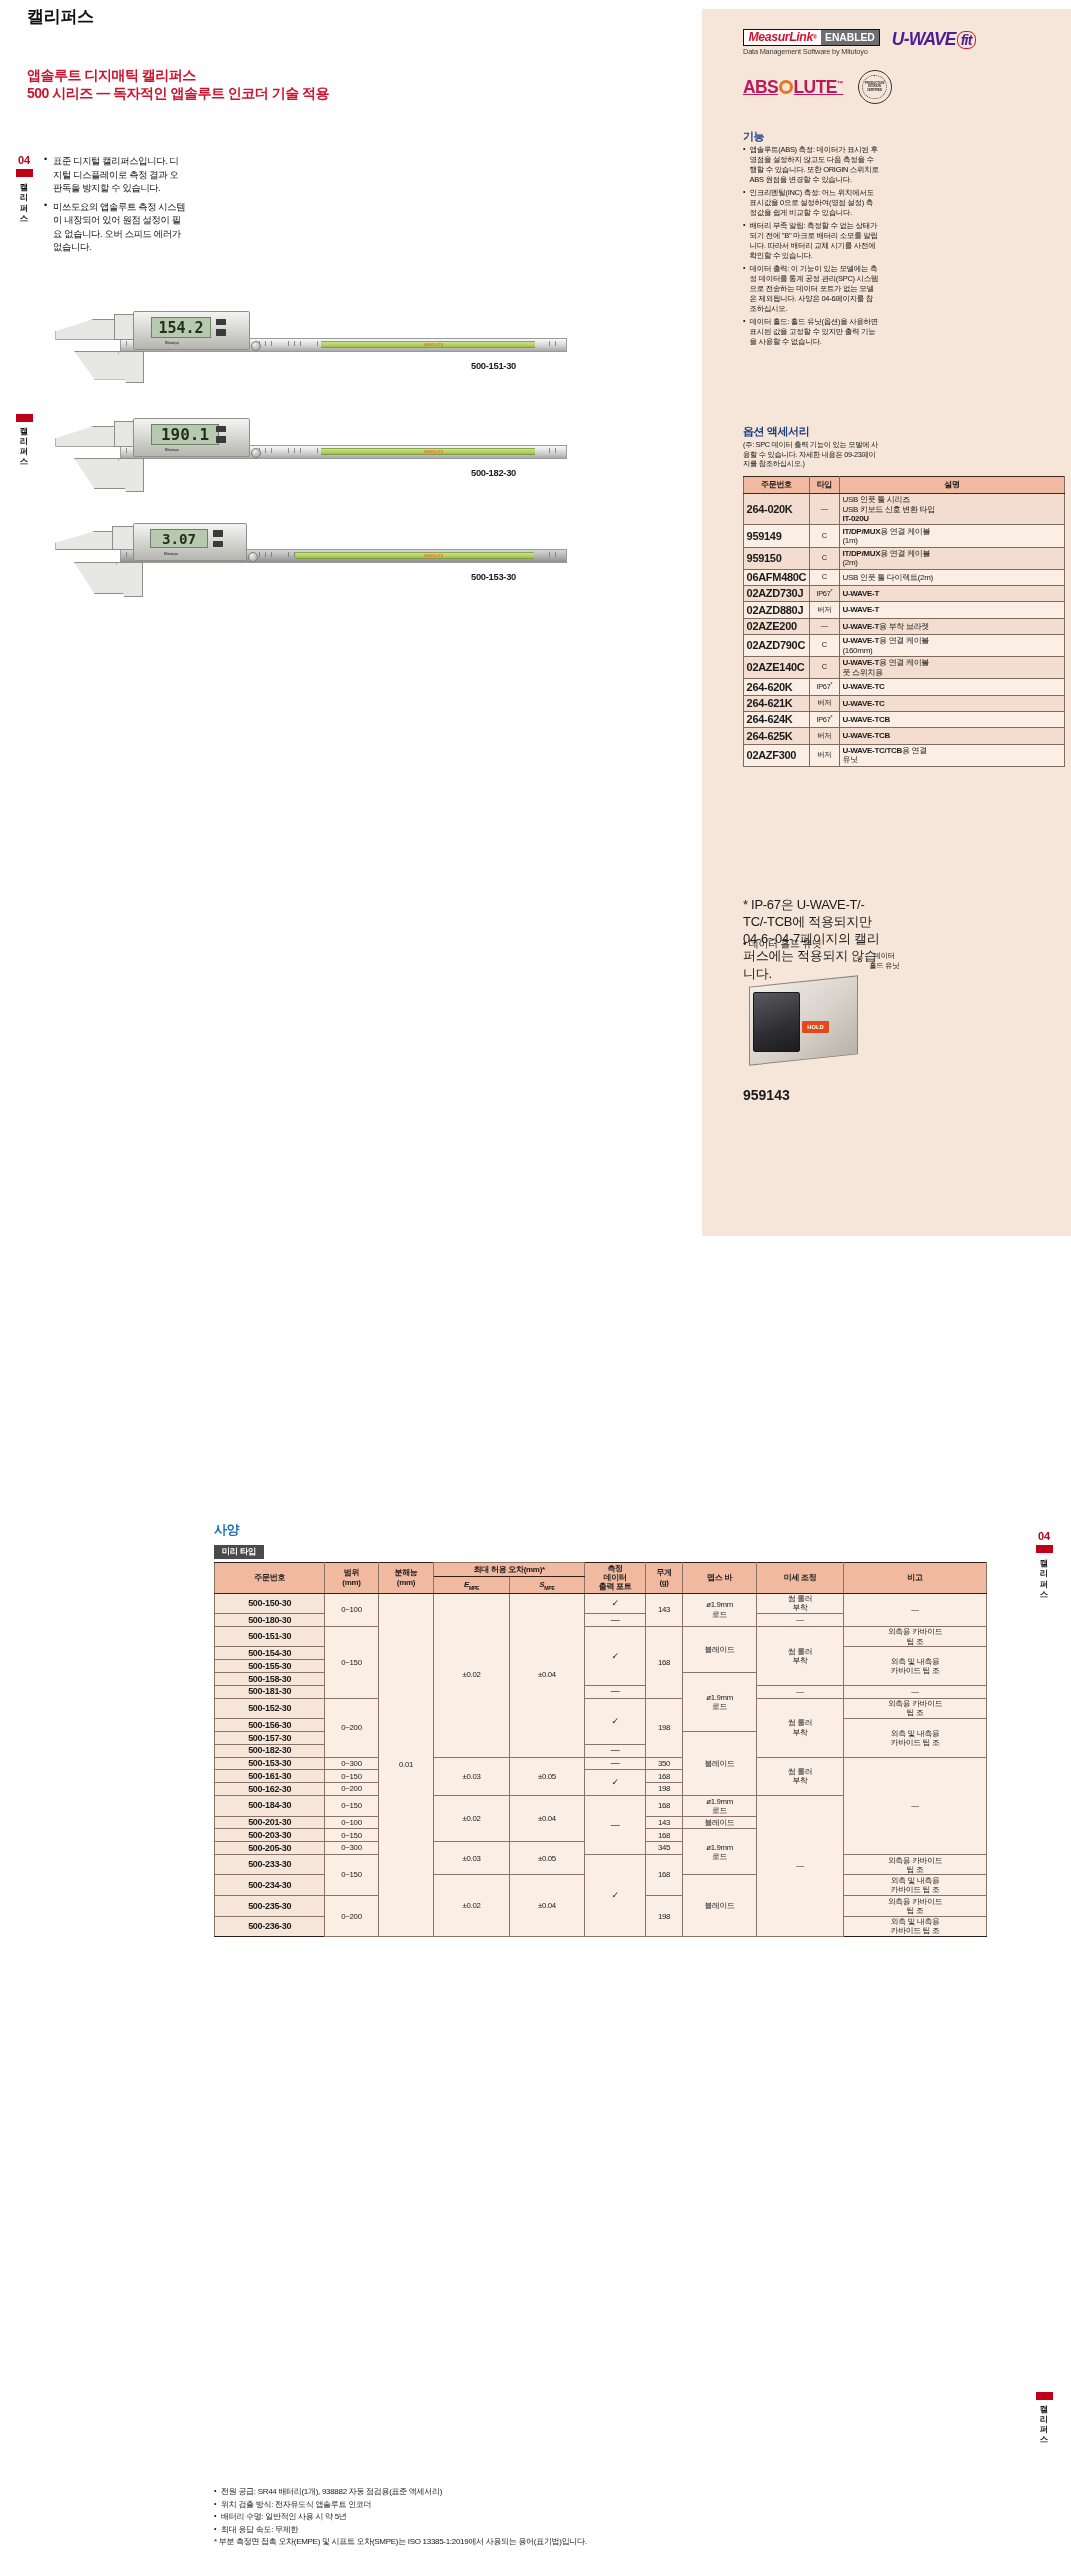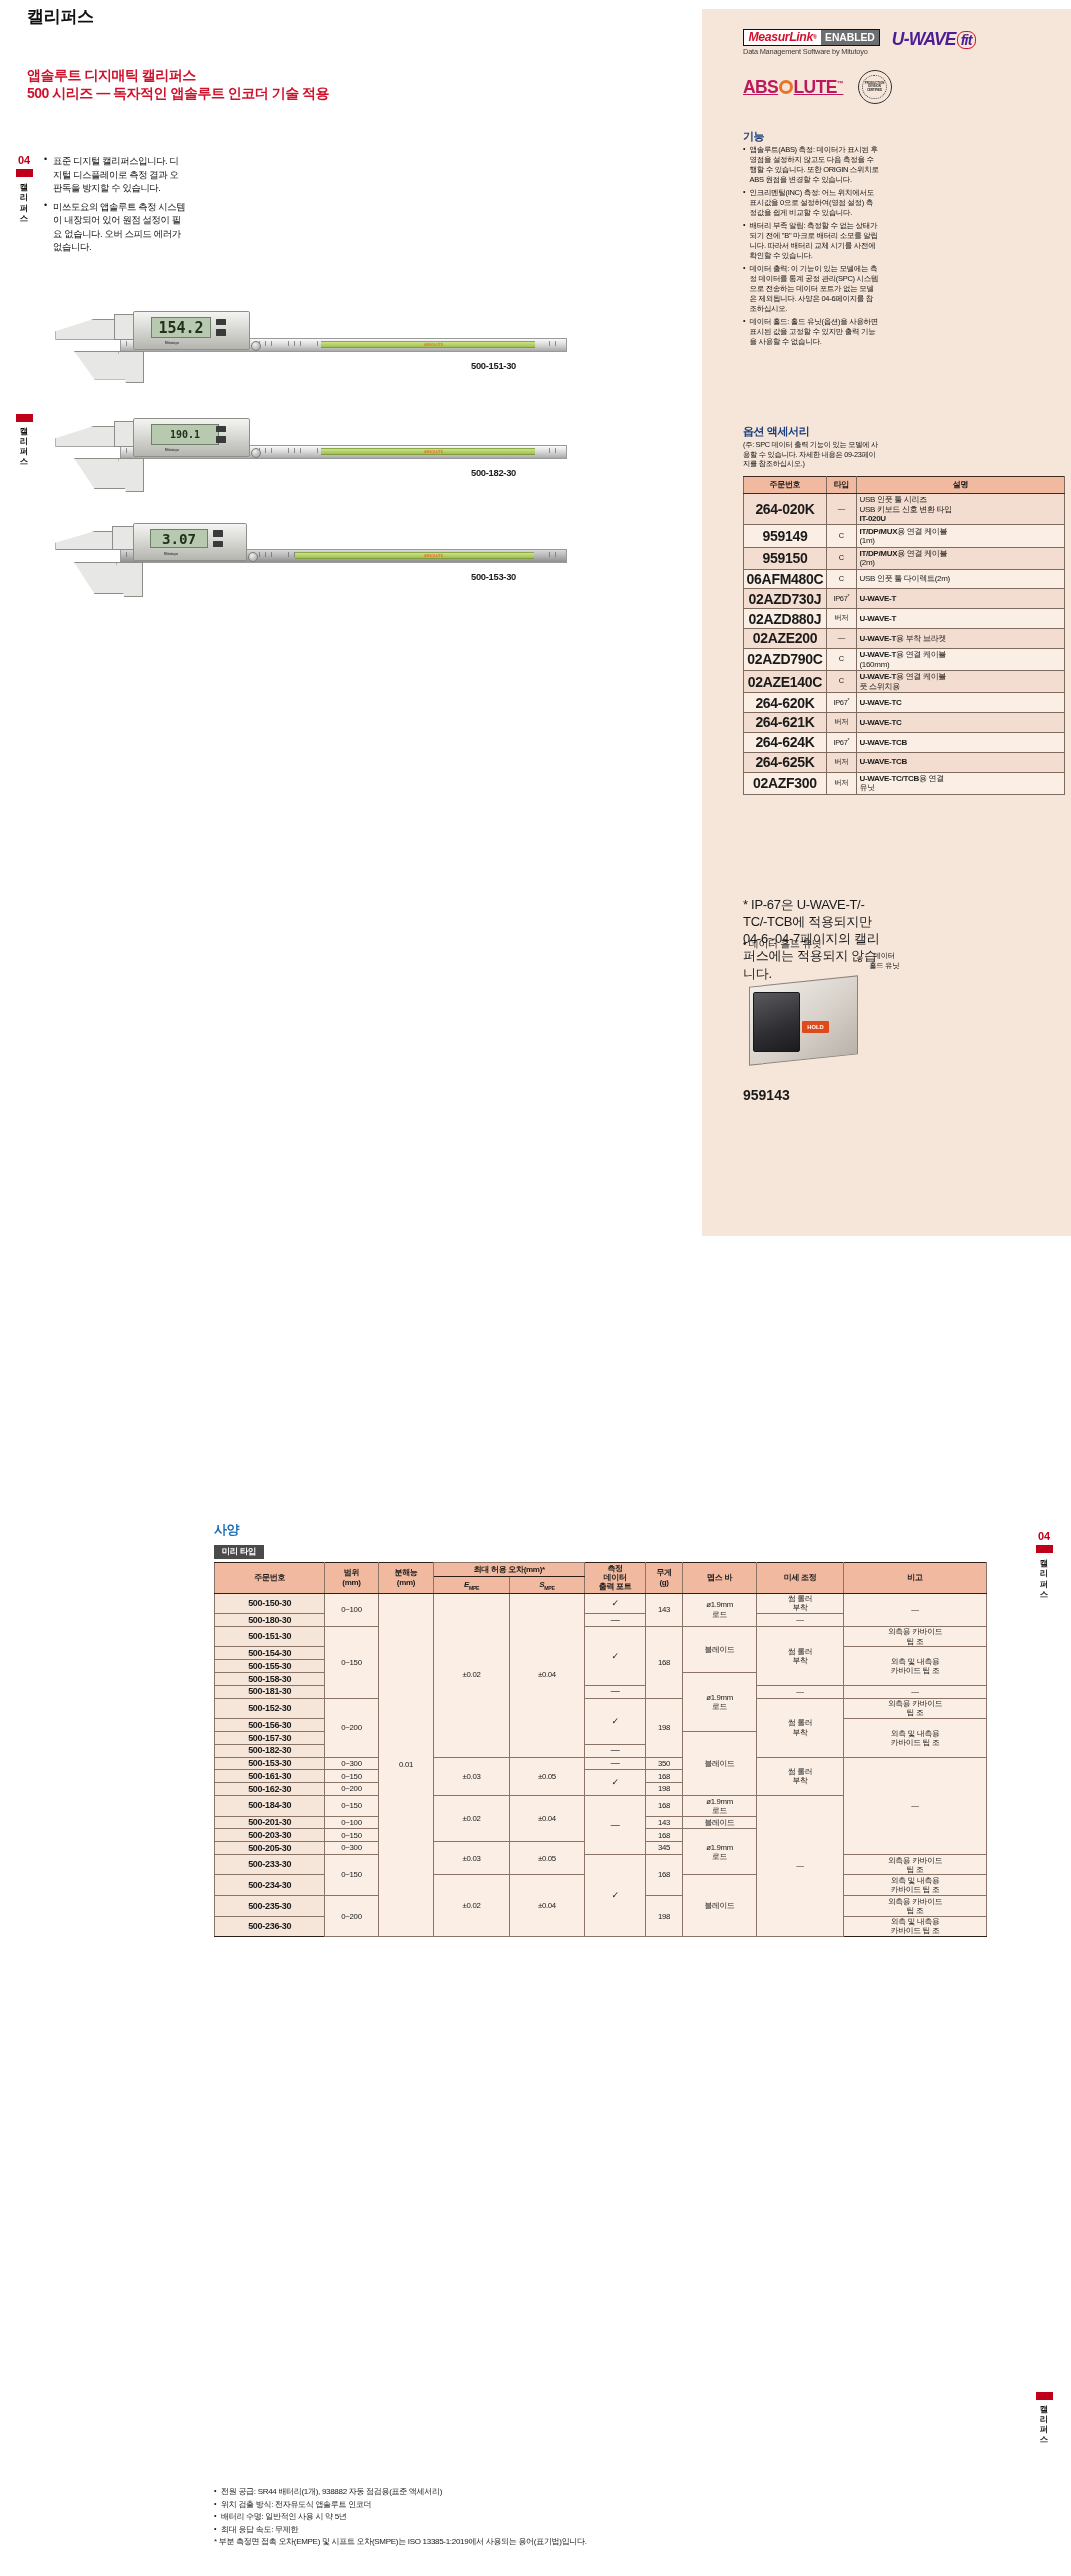--- a/index.html
+++ b/index.html
@@ -123,21 +123,21 @@
     border-collapse:collapse; font-size:7.8px;
   }
   .acc-table th, .acc-table td {
     border:0.6px solid #7d6b60; padding:1.3px 2.6px; vertical-align:middle;
     letter-spacing:-0.3px; line-height:1.16;
   }
   .acc-table thead th {
     background:#f0b9a0; text-align:center; font-size:8px; font-weight:bold;
     border-top:1.3px solid #3a2a20; border-bottom:1px solid #3a2a20; height:17px;
   }
-  .acc-table td.pn { text-align:center; font-weight:bold; font-size:14px; white-space:nowrap; width:62px; }
+  .acc-table td.pn { font-weight:bold; font-size:11px; white-space:nowrap; width:62px; }
   .acc-table td.ty { text-align:center; font-size:7.4px; width:30px; }
   .acc-table td.ds { text-align:left; font-size:8px; }
   .acc-table td.ds b { font-weight:bold; }
   .acc-table tbody tr { background:#faeee5; }
   .acc-table tbody tr:nth-child(odd) { background:#f3ddd0; }
   .acc-note {
     position:absolute; left:743px; top:896px; width:137px;
     font-size:13px; line-height:1.32; letter-spacing:-0.3px;
   }
   .hold-label {
@@ -450,21 +450,21 @@
   <div class="cal-wrap" style="left:36px; top:414px; width:557px; height:81px;">
     <div class="beam" style="left:84px; top:31px; width:447px; height:14.2px;">
       <div class="scale-ticks"></div>
     </div>
     <div class="green-strip" style="left:285px; top:34px; width:214px;"></div>
     <div class="jaw-upper" style="left:19.4px; top:11.7px; width:71px; height:21px; clip-path:polygon(0 60%,55% 0,100% 0,100% 100%,0 100%);"></div>
     <div class="jaw-lower" style="left:38px; top:44px; width:54px; height:31px; clip-path:polygon(0 0,100% 0,100% 100%,38% 100%);"></div>
     <div class="jaw-upper" style="left:78px; top:6.5px; width:22px; height:26px;"></div>
     <div class="jaw-lower" style="left:82px; top:44px; width:26px; height:34px; clip-path:polygon(0 0,100% 0,100% 100%,30% 100%);"></div>
     <div class="slider-body" style="left:97px; top:3.9px; width:117px; height:39px;"></div>
-    <div class="lcd" style="left:115px; top:10.4px; width:68px; height:21px; font-size:10px;">190.1</div>
+    <div class="lcd" style="left:115px; top:10.4px; width:68px; height:21px; font-size:16px;">190.1</div>
     <div class="btn-blk" style="left:180px; top:11.7px; width:10.4px; height:6.5px;"></div>
     <div class="btn-blk" style="left:180px; top:22px; width:10.4px; height:6.5px;"></div>
     <div class="thumb-roller" style="left:215px; top:34px;"></div>
     <div class="abs-chip" style="left:388px; top:36px;">ABSOLUTE</div>
     <div class="brand-txt" style="left:129px; top:34px;">Mitutoyo</div>
     <div class="cal-label" style="left:435px; top:53px;">500-182-30</div>
   </div>
 
   <div class="cal-wrap" style="left:36px; top:518px; width:557px; height:81px;">
     <div class="beam dark" style="left:84px; top:31px; width:447px; height:14.2px;">

